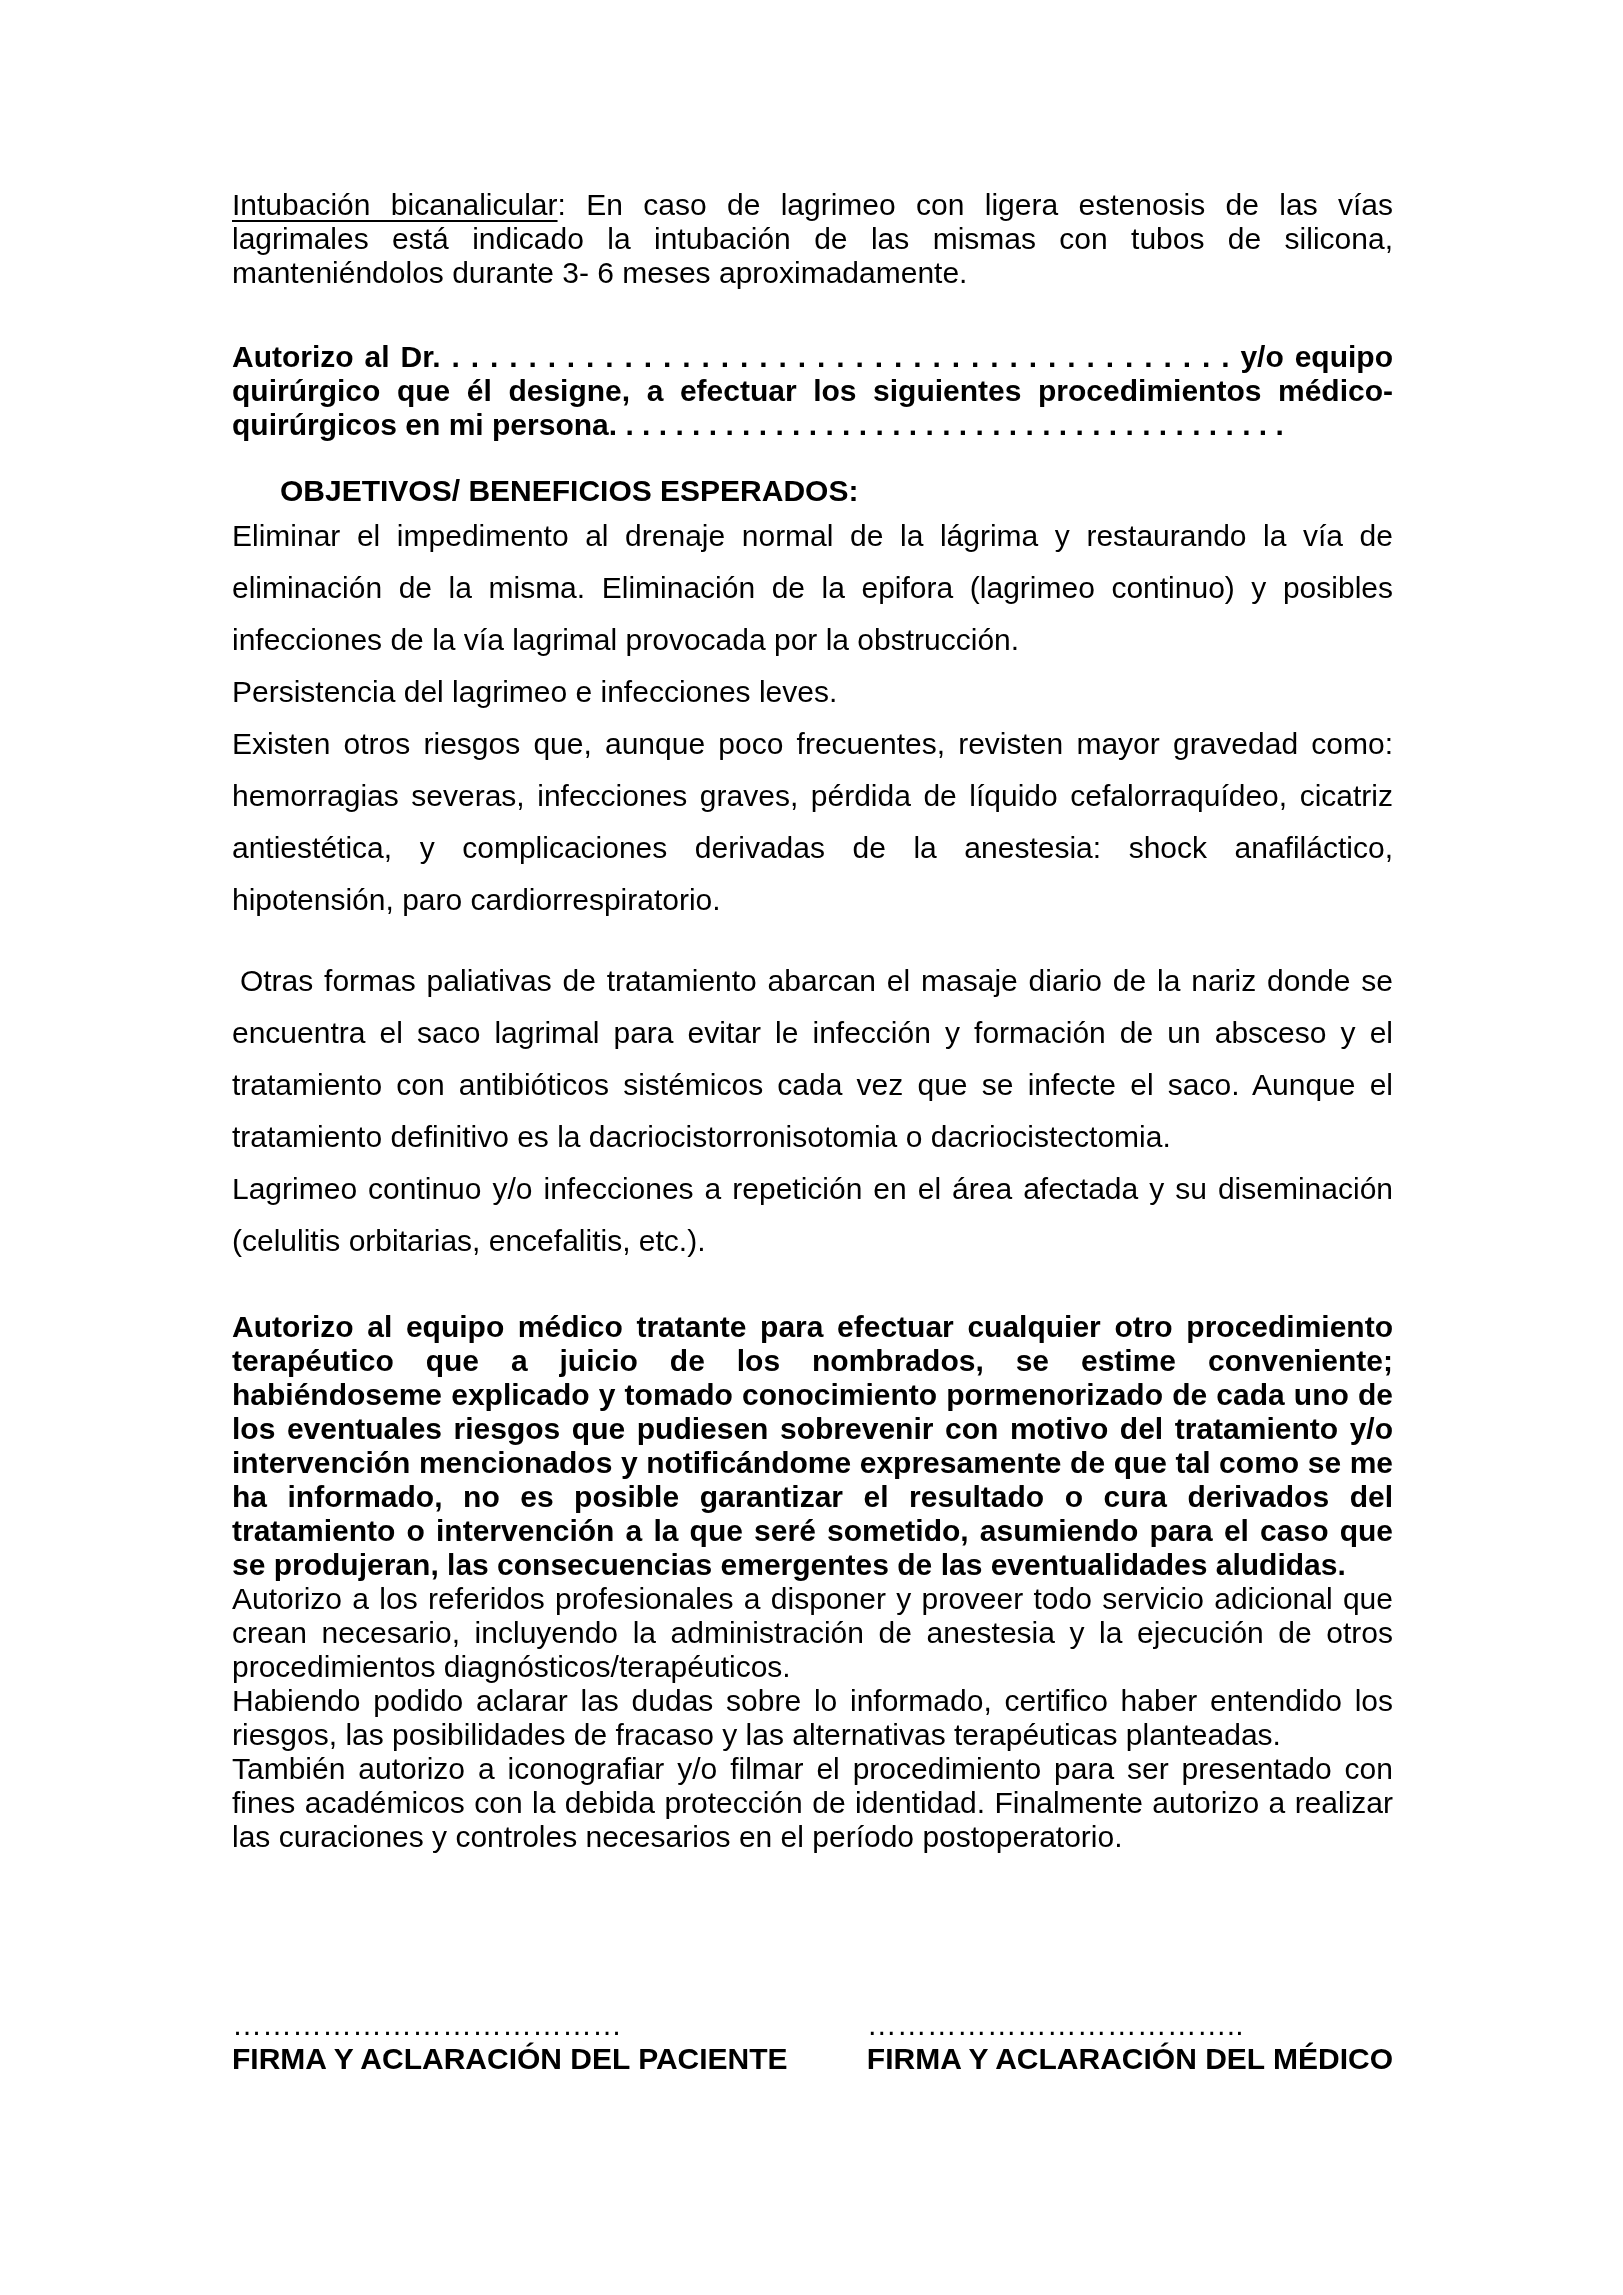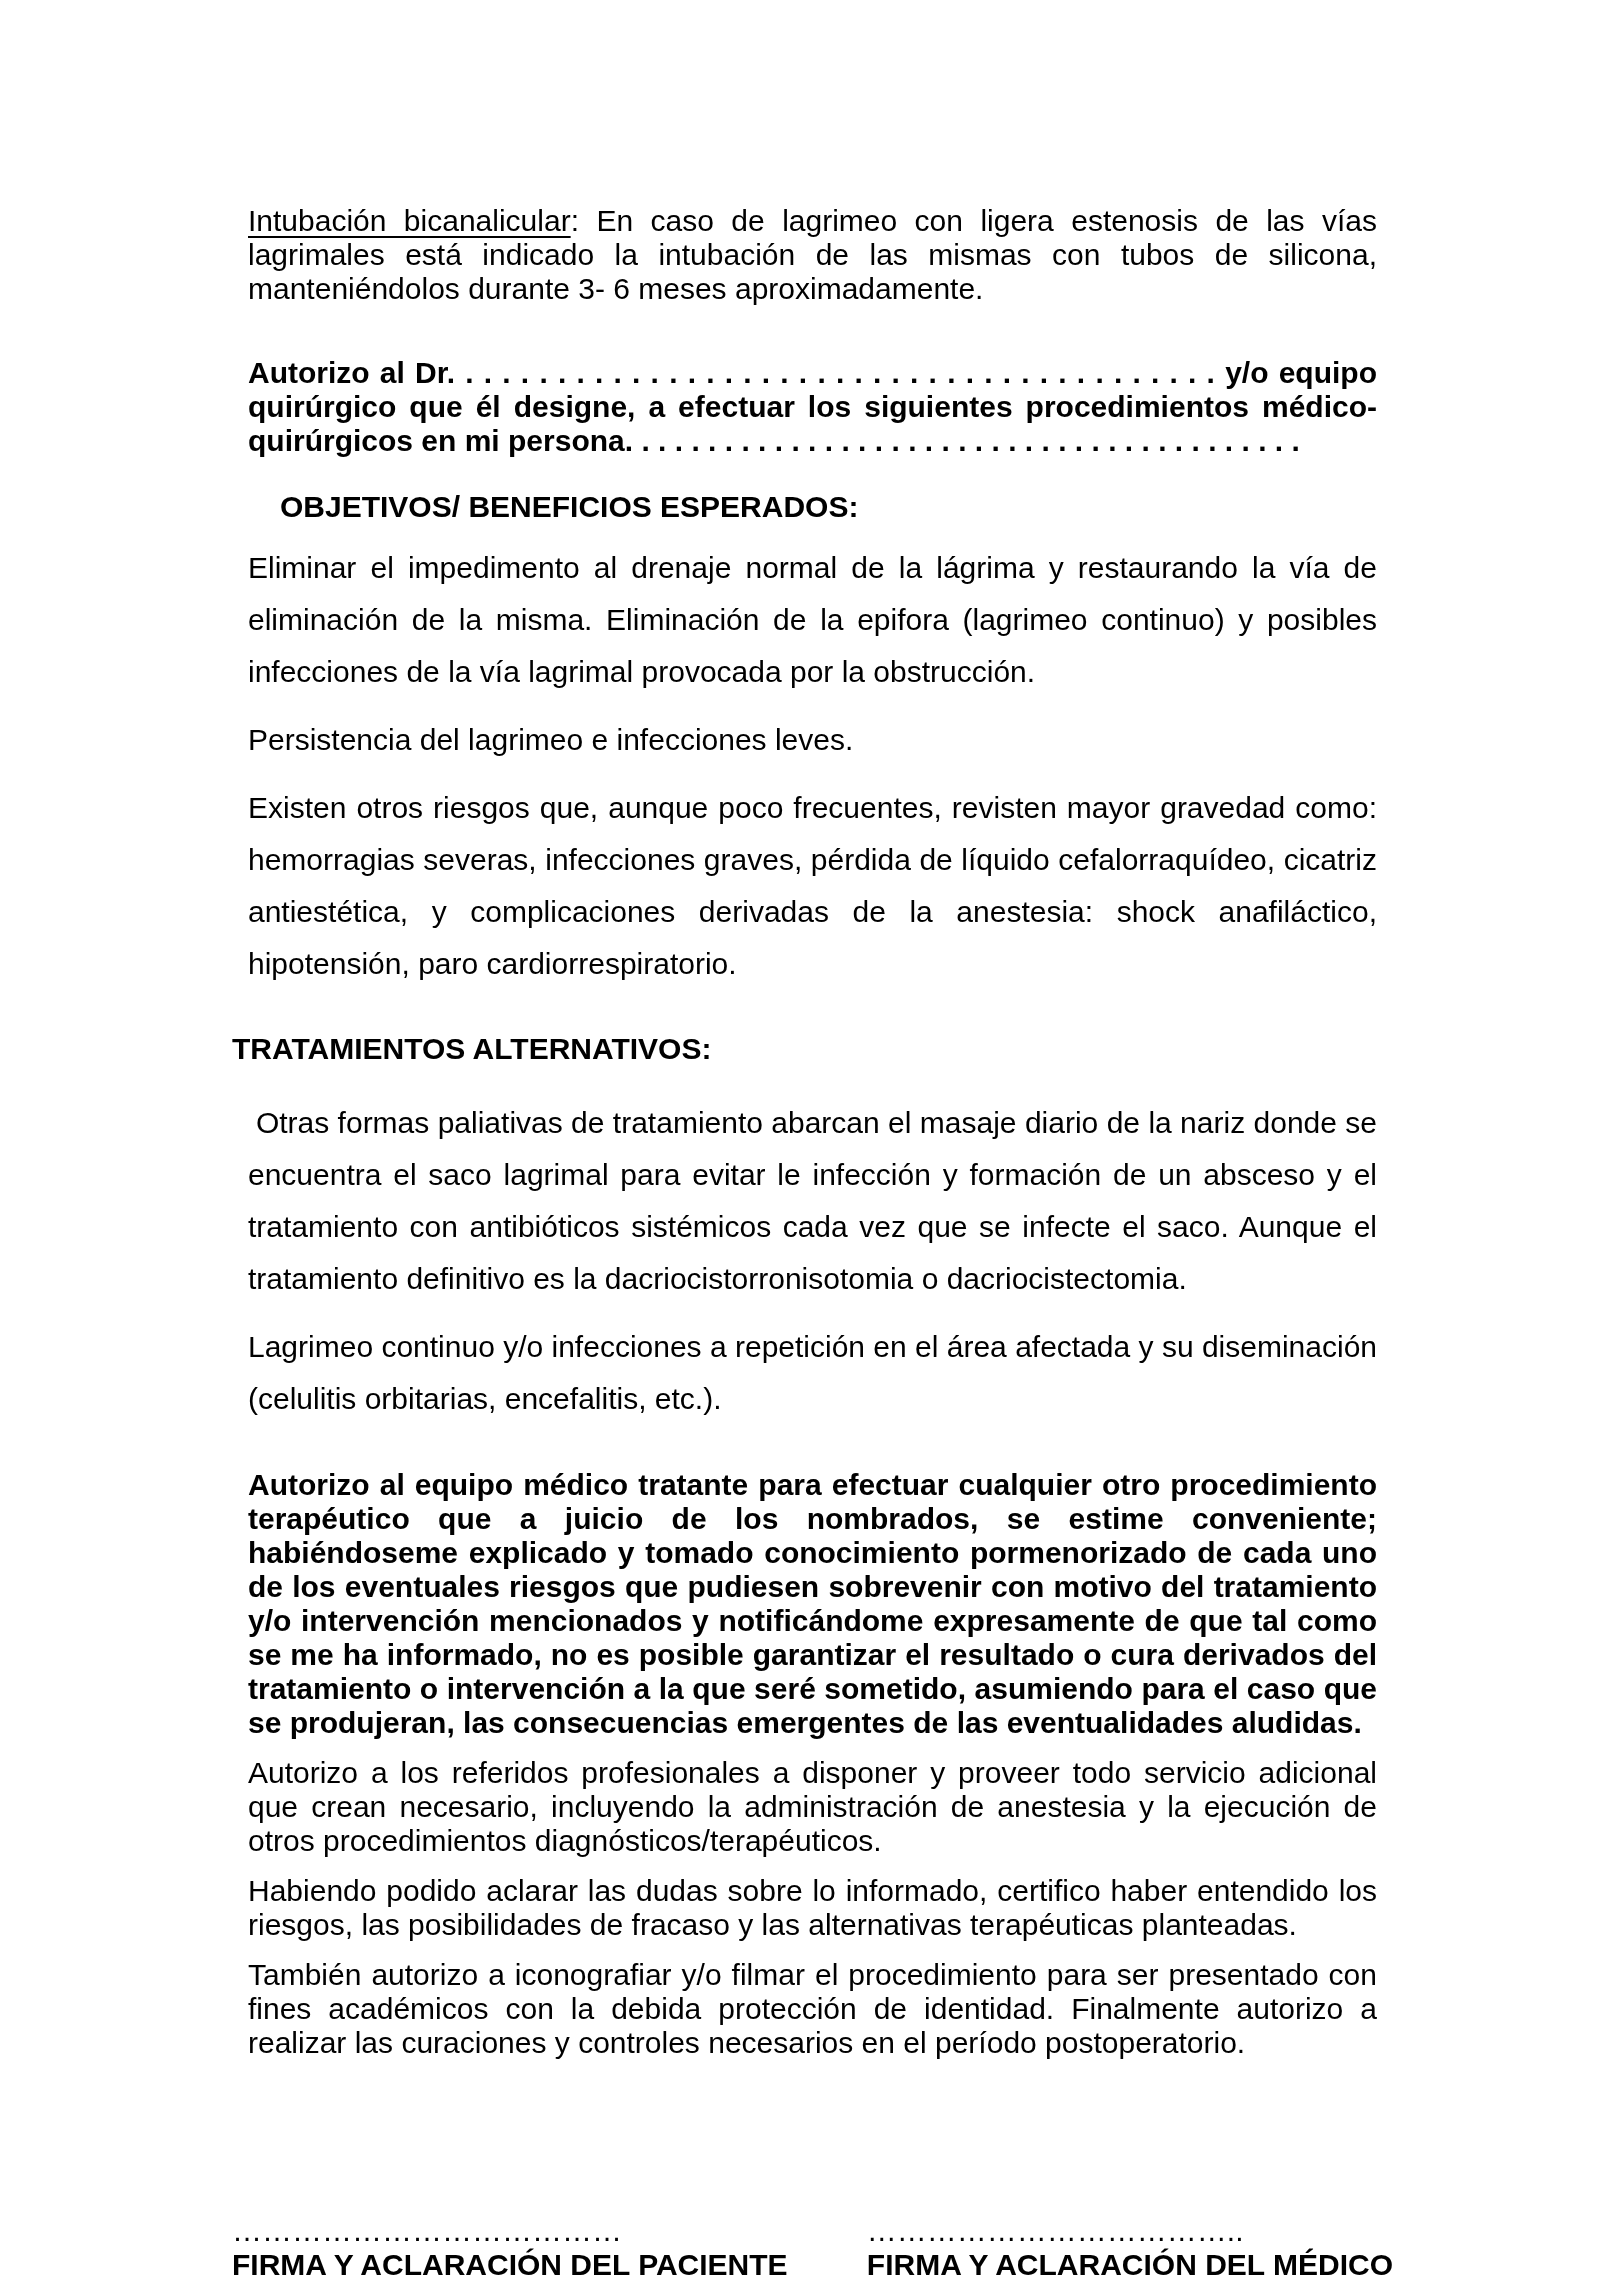--- a/index.html
+++ b/index.html
@@ -10,21 +10,21 @@
     height: 2295px;
     box-sizing: border-box;
     padding: 188px 230px 0 232px;
     background: #ffffff;
     color: #000000;
     font-family: "Liberation Sans", sans-serif;
     font-size: 30px;
     line-height: 34px;
     overflow: hidden;
   }
-  p { margin: 16px; }
+  p { margin: 0; }
   .justify { text-align: justify; }
   .tight { line-height: 34px; }
   .wide  { line-height: 52px; }
   .bold  { font-weight: 700; }
   h2 {
     font-size: 30px;
     line-height: 39px;
     font-weight: 700;
     margin: 0;
   }
@@ -58,21 +58,20 @@
   <p class="justify tight"><span class="u">Intubación bicanalicular</span><span>: En caso de lagrimeo con ligera estenosis de las vías lagrimales está indicado la intubación de las mismas con tubos de silicona, manteniéndolos durante 3- 6 meses aproximadamente.</span></p>
 
   <p class="justify tight bold mt-auth">Autorizo al Dr. . . . . . . . . . . . . . . . . . . . . . . . . . . . . . . . . . . . . . . . . .  y/o equipo quirúrgico que él designe, a efectuar los siguientes procedimientos médico-quirúrgicos en mi persona. . . . . . . . . .  . . . . . . . . . .  . . . . . . . . . . . . . . . . . . . . .</p>
 
   <h2 class="mt-obj">OBJETIVOS/ BENEFICIOS ESPERADOS:</h2>
   <p class="justify wide">Eliminar el impedimento al drenaje normal de la lágrima y restaurando la vía de eliminación de la misma. Eliminación de la epifora (lagrimeo continuo) y posibles infecciones de la vía lagrimal provocada por la obstrucción.</p>
 
   <p class="wide">Persistencia del lagrimeo e infecciones leves.</p>
   <p class="justify wide">Existen otros riesgos que, aunque poco frecuentes, revisten mayor gravedad como: hemorragias severas, infecciones graves, pérdida de líquido cefalorraquídeo, cicatriz antiestética, y complicaciones derivadas de la anestesia: shock anafiláctico, hipotensión, paro cardiorrespiratorio.</p>
 
-  <h2 class="mt-trat">TRATAMIENTOS ALTERNATIVOS:</h2>
   <p class="justify wide mt-tratbody indent">Otras formas paliativas de tratamiento abarcan el masaje diario de la nariz donde se encuentra el saco lagrimal para evitar le infección y formación de un absceso y el tratamiento con antibióticos sistémicos cada vez que se infecte el saco. Aunque el tratamiento definitivo es la dacriocistorronisotomia o dacriocistectomia.</p>
 
   <p class="justify wide">Lagrimeo continuo y/o infecciones a repetición en el área afectada y su diseminación (celulitis orbitarias, encefalitis, etc.).</p>
 
   <div>
     <p class="justify tight mt-consent">Autorizo al equipo médico tratante para efectuar cualquier otro procedimiento terapéutico que a juicio de los nombrados, se estime conveniente; habiéndoseme explicado y tomado conocimiento pormenorizado de cada uno de los eventuales riesgos que pudiesen sobrevenir con motivo del tratamiento y/o intervención mencionados y notificándome expresamente de que tal como se me ha informado, no es posible garantizar el resultado o cura derivados del tratamiento o intervención a la que seré sometido, asumiendo para el caso que se produjeran, las consecuencias emergentes de las eventualidades aludidas.</p>
     <p class="justify tight">Autorizo a los referidos profesionales a disponer y proveer todo servicio adicional que crean necesario, incluyendo la administración de anestesia y la ejecución de otros procedimientos diagnósticos/terapéuticos.</p>
     <p class="justify tight">Habiendo podido aclarar las dudas sobre lo informado, certifico haber entendido los riesgos, las posibilidades de fracaso y las alternativas terapéuticas planteadas.</p>
     <p class="justify tight">También autorizo a iconografiar y/o filmar el procedimiento para ser presentado con fines académicos con la debida protección de identidad. Finalmente autorizo a realizar las curaciones y controles necesarios en el período postoperatorio.</p>
   </div>

